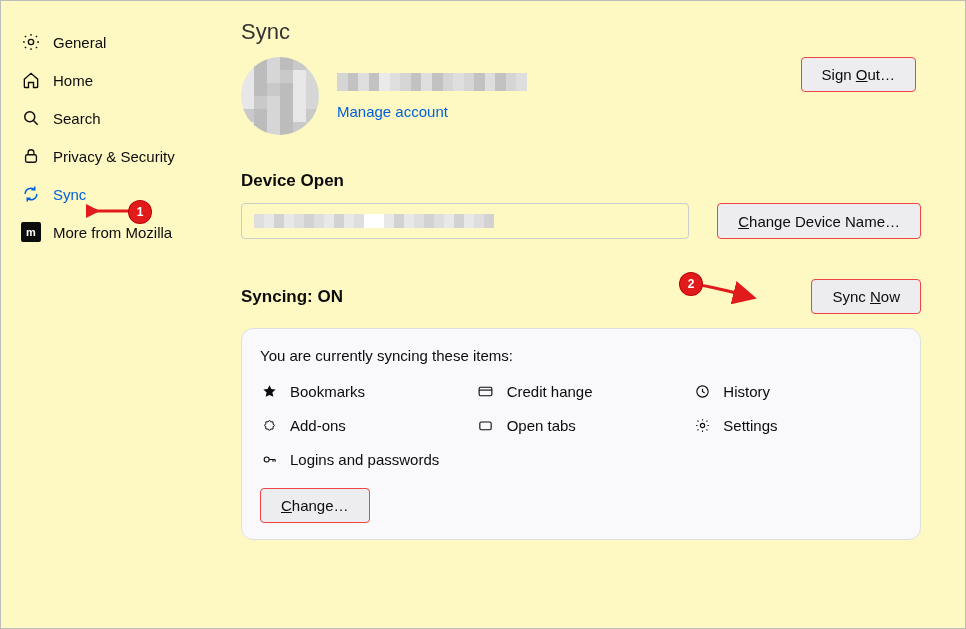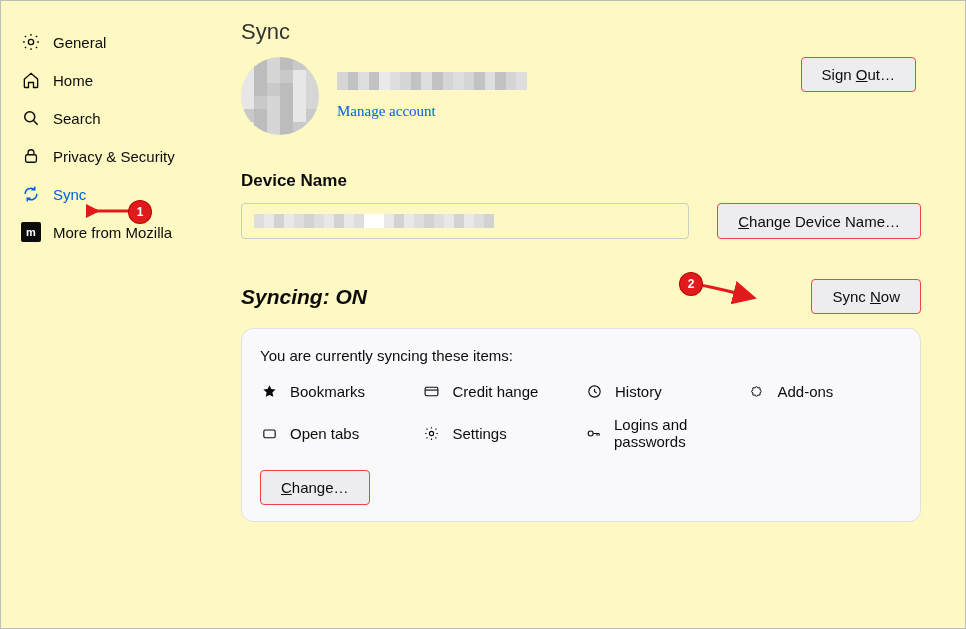--- a/index.html
+++ b/index.html
@@ -22,41 +22,41 @@
   .avatar-blur { width: 100%; height: 100%; display: grid; grid-template-columns: repeat(6,1fr); grid-template-rows: repeat(6,1fr); filter: blur(0px); }
   .avatar-blur div { background: #e7e7e7; }
   .avatar-blur div:nth-child(2n){ background: #bcbcbc; }
   .avatar-blur div:nth-child(3n){ background: #d6d6d6; }
   .avatar-blur div:nth-child(5n){ background: #c9c9c9; }
   .name-line { height: 18px; width: 190px; display: grid; grid-template-columns: repeat(18,1fr); gap:0; margin-bottom: 12px; }
   .name-line div { background:#d5d5d5; }
   .name-line div:nth-child(2n){background:#c2c2c2;}
   .name-line div:nth-child(3n){background:#dedede;}
   .name-line div:nth-child(5){background:#eaeaea;}
-  .manage-link { color: #0061e0; font-size: 15px; cursor: pointer; font-family: Liberation Serif, serif; }
+  .manage-link { color: #0061e0; font-size: 15px; cursor: pointer; }
   .sign-out-btn { position: absolute; right: 5px; top: 0; }
 
   .btn { background: #ededf0; border: 1px solid #ef4444; border-radius: 4px; padding: 8px 20px; font-size: 15px; cursor: pointer; color: #0c0c0d; font-family: inherit; }
   .btn .ul { text-decoration: underline; }
 
   .section-header { font-size: 17px; font-weight: 600; margin-bottom: 12px; }
   .device-row { display: flex; gap: 28px; margin-bottom: 40px; }
   .device-input { flex: 1; border: 1px solid #ccc; border-radius: 4px; height: 36px; padding: 0 12px; font-size: 15px; }
   .device-input .blur-text { height: 14px; width: 240px; display: grid; grid-template-columns: repeat(24,1fr); margin-top:10px;}
   .device-input .blur-text div{background:#dedede;}
   .device-input .blur-text div:nth-child(2n){background:#e8e8e8;}
   .device-input .blur-text div:nth-child(3n){background:#d2d2d2;}
   .device-input .blur-text div:nth-child(12),.device-input .blur-text div:nth-child(13){background:#fff;}
 
   .sync-status-row { display: flex; justify-content: space-between; align-items: center; margin-bottom: 14px; }
-  .sync-status { font-size: 21px; font-weight: 600; font-style: italic; }
+  .sync-status { font-size: 17px; font-weight: 600; }
 
   .sync-box { border: 1px solid #e0e0e2; border-radius: 12px; background: #f9f9fb; padding: 18px 18px 16px 18px; }
   .sync-box-text { font-size: 15px; margin-bottom: 18px; }
-  .sync-grid { display: grid; grid-template-columns: 1fr 1fr 1fr 1fr; gap: 16px 8px; margin-bottom: 20px; }
+  .sync-grid { display: grid; grid-template-columns: 1fr 1fr 1fr; gap: 16px 8px; margin-bottom: 20px; }
   .sync-it { display: flex; align-items: center; gap: 12px; font-size: 15px; }
   .sync-it .sico { width: 18px; height: 18px; display: flex; align-items: center; justify-content: center; }
   .sync-it svg { width: 17px; height: 17px; }
 
   .change-btn { display: inline-block; }
 
   
   .badge { position: absolute; width: 22px; height: 22px; background: #e11b1b; border-radius: 50%; color: #fff; font-size: 12px; font-weight: bold; display: flex; align-items: center; justify-content: center; z-index: 50; box-shadow: 0 0 0 1px #b00; }
   .arrow { position: absolute; z-index: 49; }
   .arrow svg { position: absolute; }
@@ -182,21 +182,21 @@
             <div></div>
             <div></div>
         </div>
         <a class="manage-link">Manage account</a>
       </div>
       <button class="btn sign-out-btn">
         <span>Sign </span><span class="ul">O</span><span>ut…</span>
       </button>
     </div>
 
-    <div class="section-header">Device Name</div>
+    <div class="section-header">Device Open</div>
     <div class="device-row">
       <div class="device-input">
         <div class="blur-text">
           <div></div>
             <div></div>
             <div></div>
             <div></div>
             <div></div>
             <div></div>
             <div></div>

